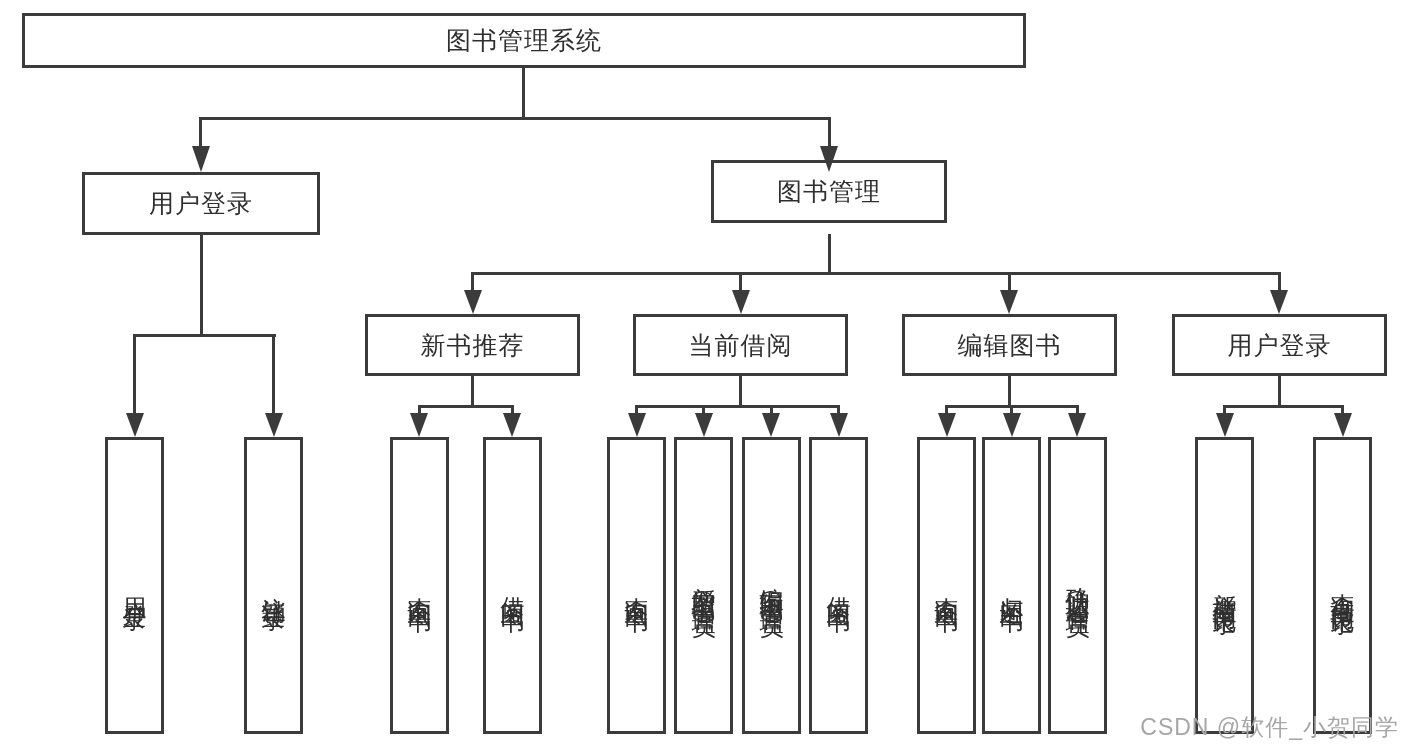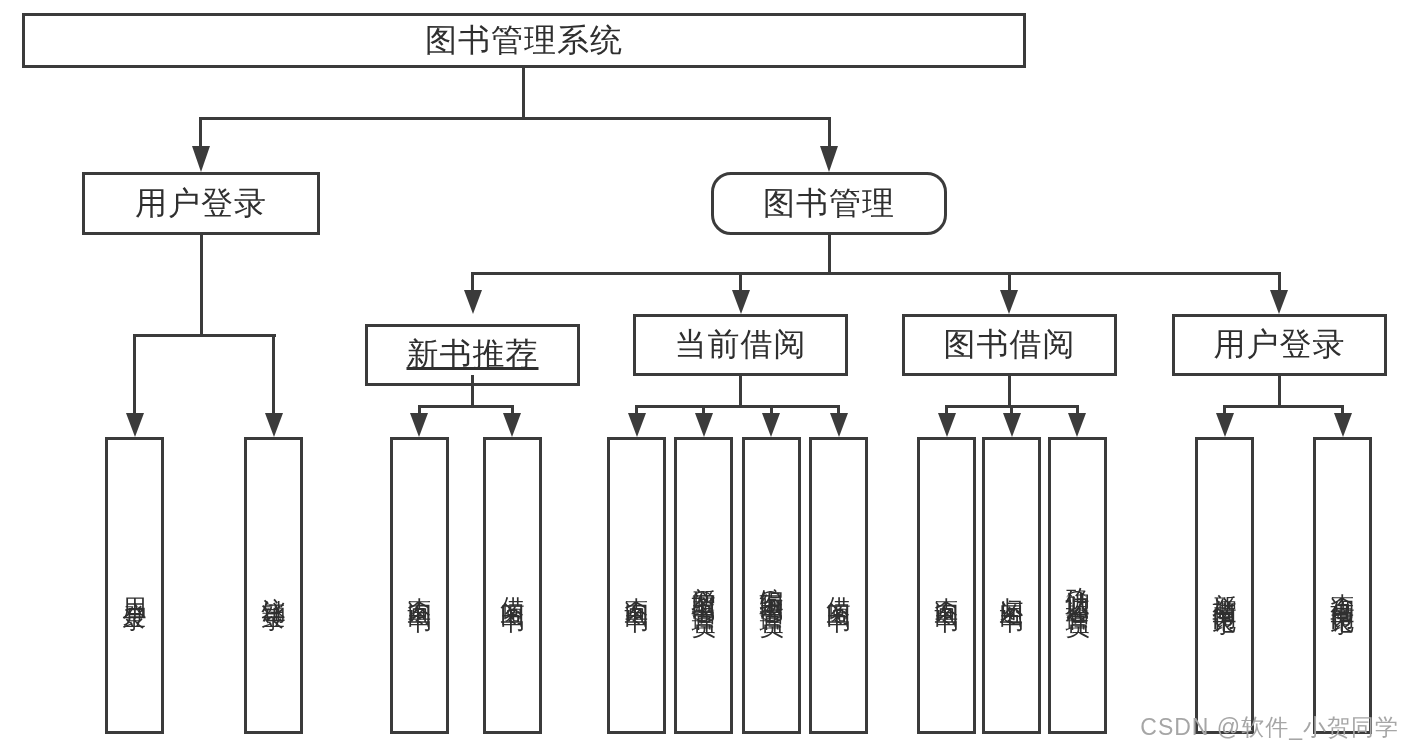--- a/index.html
+++ b/index.html
@@ -8,21 +8,21 @@
     --watermark:#a6a6a6;
     --background:#ffffff;
   }
   html,body{margin:0;padding:0;background:var(--background);}
   body{font-family:"Liberation Sans","DejaVu Sans",sans-serif;}
   .stage{position:relative;width:1405px;height:747px;background:var(--background);overflow:hidden;}
   .box{
     position:absolute;box-sizing:border-box;background:#fff;
     border:3px solid var(--line);color:var(--text);
     display:flex;align-items:center;justify-content:center;
-    font-size:32px;letter-spacing:1px;white-space:nowrap;
+    font-size:25px;letter-spacing:1px;white-space:nowrap;
   }
   .leaf{
     writing-mode:vertical-rl;text-orientation:mixed;
     font-size:24px;letter-spacing:4px;line-height:1;
   }
   .vl{position:absolute;width:3px;background:var(--line);}
   .hl{position:absolute;height:3px;background:var(--line);}
   .arr{
     position:absolute;width:0;height:0;
     border-left:9px solid transparent;border-right:9px solid transparent;
@@ -35,25 +35,25 @@
   }
 </style>
 </head>
 <body>
 
 <div class="stage">
 
   <div class="box" style="left:22px;top:13px;width:1004px;height:55px;">图书管理系统</div>
 
   <div class="box" style="left:82px;top:172px;width:238px;height:63px;">用户登录</div>
-  <div class="box" style="left:711px;top:172px;width:236px;height:63px;border-radius:20px;">图书管理</div>
+  <div class="box" style="left:711px;top:160px;width:236px;height:63px;">图书管理</div>
 
-  <div class="box" style="left:365px;top:324px;width:215px;height:62px;text-decoration:underline;">新书推荐</div>
+  <div class="box" style="left:365px;top:314px;width:215px;height:62px;">新书推荐</div>
   <div class="box" style="left:633px;top:314px;width:215px;height:62px;">当前借阅</div>
-  <div class="box" style="left:902px;top:314px;width:215px;height:62px;">图书借阅</div>
+  <div class="box" style="left:902px;top:314px;width:215px;height:62px;">编辑图书</div>
   <div class="box" style="left:1172px;top:314px;width:215px;height:62px;">用户登录</div>
 
   <div class="box leaf" style="left:105px;top:437px;width:59px;height:297px;">用户登录</div>
   <div class="box leaf" style="left:244px;top:437px;width:59px;height:297px;">注销登录</div>
 
   <div class="box leaf" style="left:390px;top:437px;width:59px;height:297px;">查询图书</div>
   <div class="box leaf" style="left:483px;top:437px;width:59px;height:297px;">借阅图书</div>
 
   <div class="box leaf" style="left:607px;top:437px;width:59px;height:297px;">查询图书</div>
   <div class="box leaf" style="left:674px;top:437px;width:59px;height:297px;">新增图书（管理员）</div>

